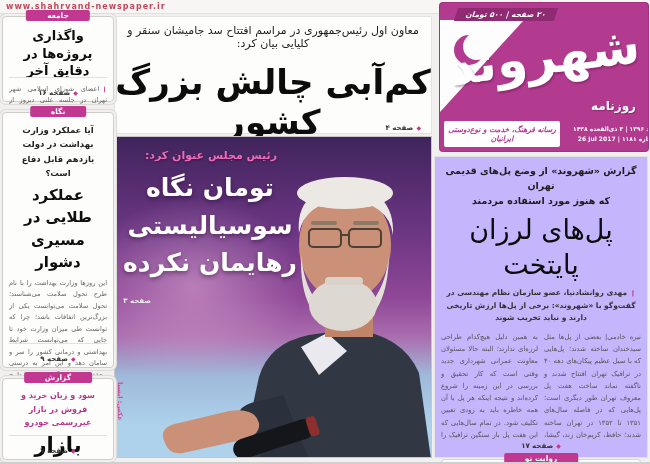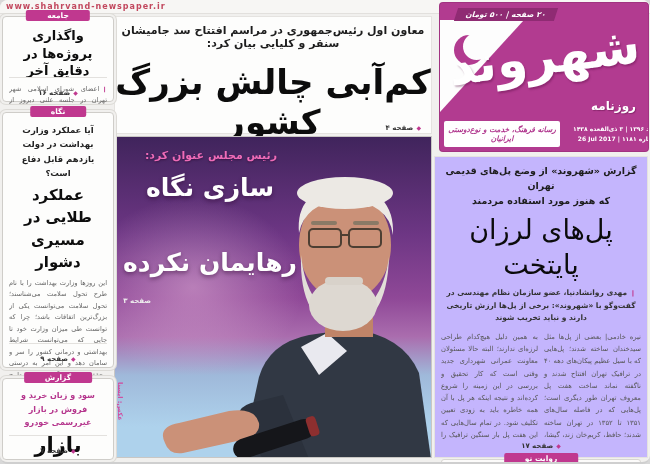--- a/index.html
+++ b/index.html
@@ -2,39 +2,38 @@
 <html lang="fa" dir="rtl"><head>
 <meta charset="utf-8">
 <style>
   * { margin:0; padding:0; box-sizing:border-box; }
   html,body { background:#d8d8d8; }
   body { font-family:"DejaVu Sans", sans-serif; }
   .page {
     position:relative; width:650px; height:464px; margin:0 auto;
     background:#f1f0ee; overflow:hidden; direction:rtl;
     border-bottom:2px solid #cfcfcf;
-    border-radius:8px;
   }
   
   .topbar { position:absolute; top:0; left:0; right:0; height:14px; background:#f7f6f4; border-bottom:1px solid #e2e0dd; }
   .site-url { position:absolute; left:6px; top:2px; direction:ltr; font-size:8px; font-weight:bold; letter-spacing:1px; color:#c2485e; }
   
   .masthead { position:absolute; top:3px; right:2px; width:208px; height:148px; background:#b23b90; border-radius:3px; overflow:hidden; box-shadow:0 0 0 1px #a13381; }
   .mast-corner-label { position:absolute; top:5px; left:16px; background:#8f2b73; color:#fff; font-size:7.5px; font-weight:bold; padding:2px 10px; transform:skewX(-18deg); white-space:nowrap; }
   .mast-triangle { position:absolute; top:17px; left:0; width:84px; height:92px; background:#fdfdfd; clip-path:polygon(0 0, 100% 0, 0 100%); }
   .crescent { position:absolute; top:32px; left:14px; width:30px; height:30px; border-radius:50%; background:#b23b90; }
   .crescent::after { content:''; position:absolute; left:9px; top:-2px; width:27px; height:27px; border-radius:50%; background:#fdfdfd; }
   .mast-title { position:absolute; top:22px; right:8px; width:150px; color:#fff; font-size:50px; font-weight:bold; text-align:center; transform:rotate(-7deg); text-shadow:1px 2px 2px rgba(80,10,60,.35); }
   .mast-kind { position:absolute; top:96px; right:12px; color:#fff; font-size:12px; font-weight:bold; text-shadow:1px 1px 1px rgba(80,10,60,.4); }
   .mast-band { position:absolute; bottom:4px; left:4px; right:4px; height:26px; display:flex; direction:ltr; gap:13px; }
   .mast-tagline { flex:0 0 58%; background:#fff; border-radius:2px; color:#b23b90; font-size:7.5px; font-style:italic; font-weight:bold; display:flex; align-items:center; justify-content:center; text-align:center; padding:1px 3px; }
   .mast-dates { flex:1; display:flex; flex-direction:column; align-items:center; justify-content:center; color:#fff; font-size:6px; font-weight:bold; line-height:1.7; white-space:nowrap; }
   
   .lead { position:absolute; top:16px; right:218px; width:318px; height:118px; background:#fdfdfc; border:1px solid #e5e3e0; text-align:center; padding-top:7px; }
-  .lead-kicker { font-size:11px; font-weight:bold; color:#1d1d1d; }
+  .lead-kicker { font-size:11px; font-weight:normal; color:#1d1d1d; }
   .lead-headline { font-size:34px; font-weight:bold; color:#0c0c0c; margin-top:12px; }
   .lead-sub { font-size:11.5px; font-weight:bold; color:#2e2e2e; line-height:1.55; margin-top:7px; }
   .mk::before { content:'❙'; color:#c0388f; font-size:.85em; margin-left:3px; }
   .lead .pref { position:absolute; right:10px; bottom:1px; }
   .pref { font-size:7px; font-weight:bold; color:#333; }
   .pref::before { content:'◆'; color:#c0388f; font-size:6px; margin-left:3px; }
   
   .photo { position:absolute; top:136px; right:218px; width:318px; height:322px; border:1px solid #c9c7c4; overflow:hidden; background:#5a2f76; }
   .photo svg { position:absolute; inset:0; display:block; }
   .ph-kicker { position:absolute; top:12px; right:130px; width:180px; text-align:center; color:#ef6cb8; font-size:11px; font-weight:bold; text-shadow:0 1px 2px rgba(40,0,40,.5); }
@@ -142,22 +141,22 @@
       <path d="M150 322 L128 286 Q120 272 138 266 L170 258 L196 322 Z" fill="#2b313c"></path>
       <path d="M52 306 Q44 290 66 286 L116 274 Q142 270 146 286 Q148 300 124 304 L70 316 Q56 318 52 306 Z" fill="#cb9178"></path>
 
       <g transform="rotate(-18 160 300)">
         <rect x="118" y="292" width="84" height="20" rx="10" fill="#15161a"></rect>
         <rect x="196" y="292" width="10" height="20" rx="4" fill="#8d2f2f"></rect>
       </g>
     </svg>
     <div class="ph-kicker">رئیس مجلس عنوان کرد:</div>
     <div class="ph-headline">
-      <span>سازی نگاه</span><br>
-      <br>
+      <span>تومان نگاه</span><br>
+      <span>سوسیالیستی</span><br>
       <span>رهایمان نکرده</span>
     </div>
     <div class="ph-pref">صفحه ۳</div>
     <div class="ph-credit">عکس: ایسنا</div>
   </div>
 
   <div class="rightcol">
     <div class="br-kicker">
       <span>گزارش «شهروند» از وضع پل‌های قدیمی تهران</span><br>
       <span>که هنوز مورد استفاده مردمند</span>

